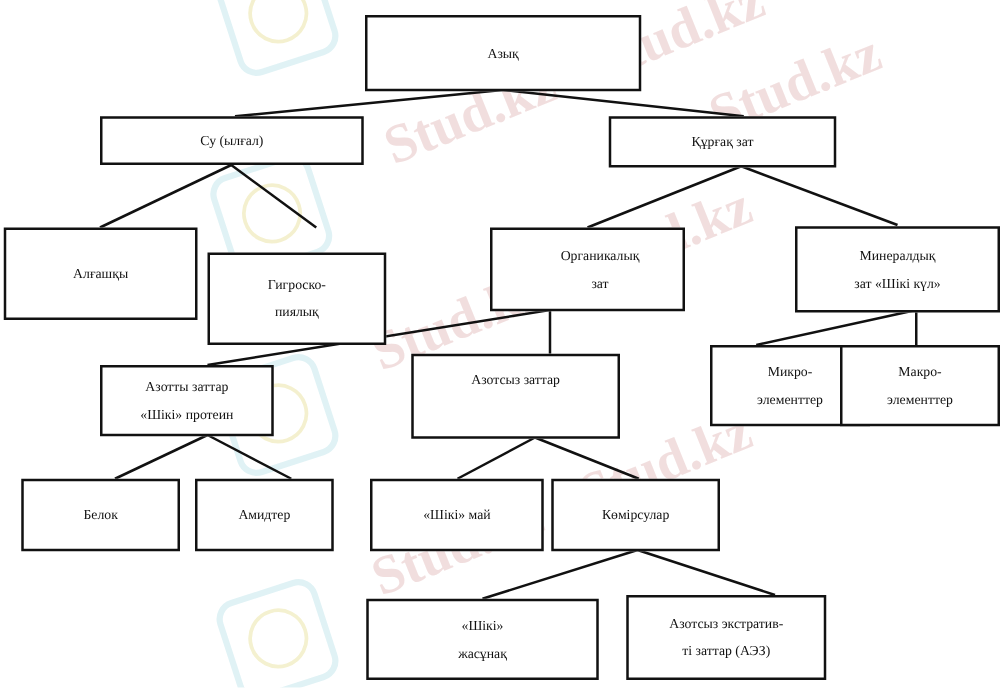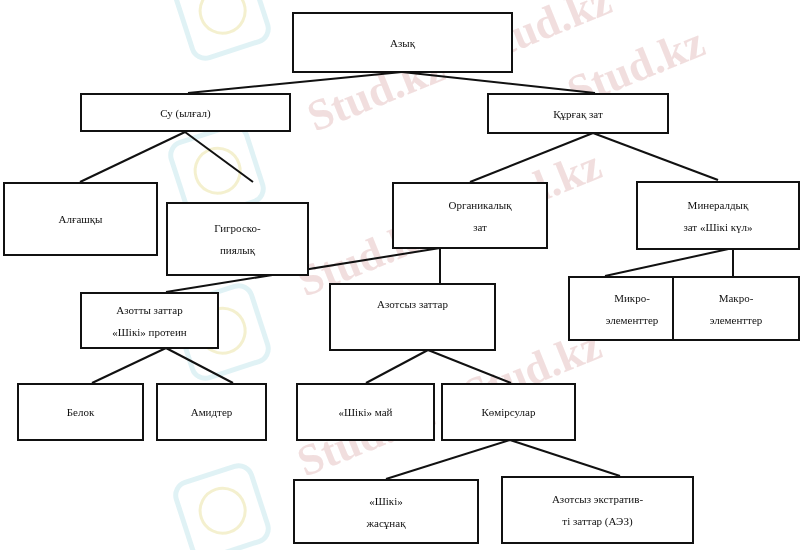--- a/index.html
+++ b/index.html
@@ -187,16 +187,16 @@
 
 <div class="node" style="left:441px; top:383px; width:135px; height:58px;">
   <span class="label">Көмірсулар</span>
 </div>
 
 <div class="node" style="left:293px; top:479px; width:186px; height:65px;">
   <span class="label">«Шікі»
 жасұнақ</span>
 </div>
 
-<div class="node" style="left:501px; top:476px; width:193px; height:68px;">
+<div class="node" style="left:501px; top:476px; width:160px; height:68px;">
   <span class="label">Азотсыз экстратив-
 ті заттар (АЭЗ)</span>
 </div>
 
 </body></html>

